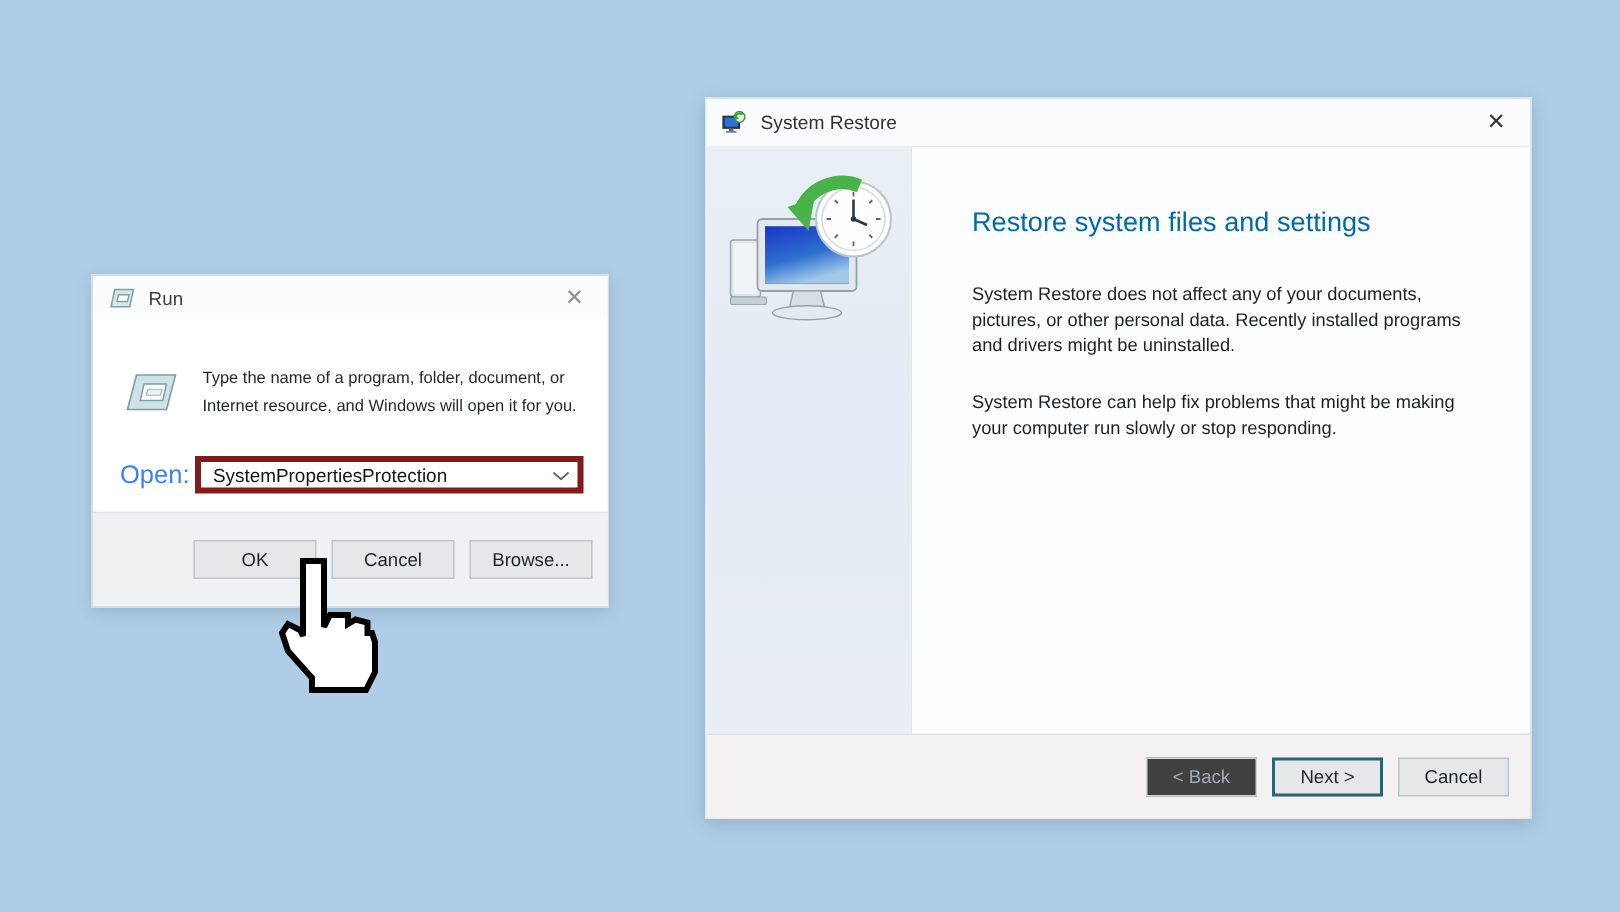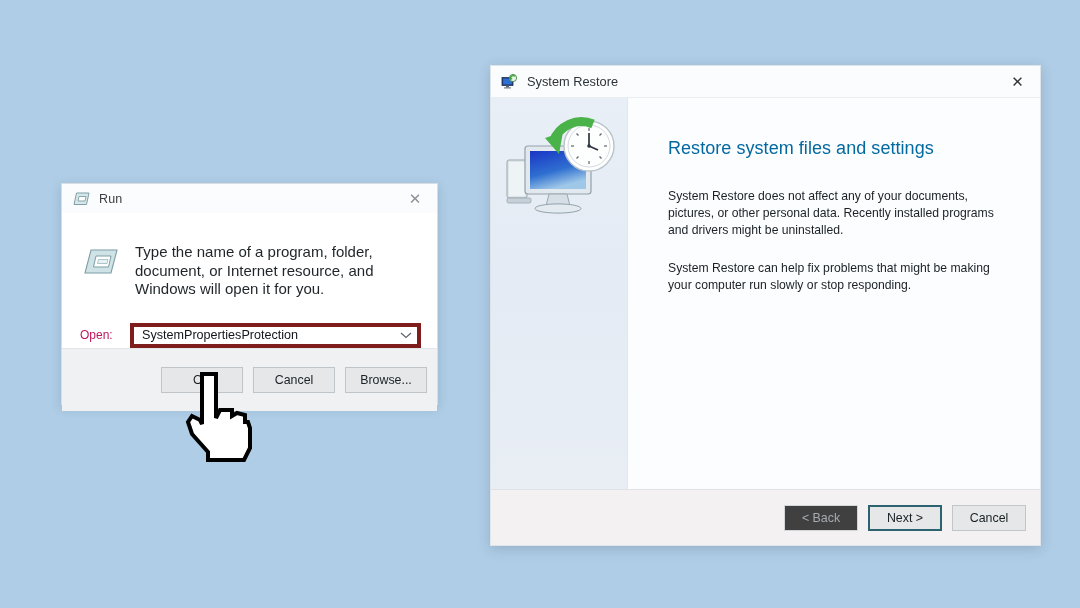--- a/index.html
+++ b/index.html
@@ -7,21 +7,21 @@
     width: 1080px; height: 608px;
     overflow: hidden;
     font-family: "Liberation Sans", sans-serif;
   }
   body { background: #afcde6; position: relative; }
 
   
   #run-dialog {
     position: absolute;
     left: 61px; top: 183px;
-    width: 377px; height: 222px;
+    width: 345px; height: 222px;
     background: #ffffff;
     border: 1px solid #d7dde2;
     box-shadow: 0 3px 10px rgba(40,60,80,0.18);
     display: flex; flex-direction: column;
   }
   #run-titlebar {
     height: 29px;
     background: #fbfcfd;
     display: flex; align-items: center;
     position: relative;
@@ -54,30 +54,30 @@
     padding: 10px 18px 0 18px;
   }
   #run-big-icon {
     width: 34px; height: 30px;
     margin-left: 4px; margin-right: 17px;
     margin-top: 4px;
     flex: 0 0 auto;
     position: relative;
   }
   #run-desc-text {
-    font-size: 15px; color: #1f2529;
+    font-size: 11px; color: #1f2529;
     line-height: 18.5px;
     max-width: 300px;
   }
   #run-open-row {
     display: flex; align-items: center;
     padding: 24px 16px 0 18px;
   }
   #run-open-label {
-    font-size: 12px; color: #be185d;
+    font-size: 17px; color: #3b82f6;
     width: 50px; flex: 0 0 auto;
   }
   #run-combo {
     flex: 1 1 auto; height: 25px;
     border: 4px solid #7f1d1d;
     background: #ffffff;
     display: flex; align-items: center;
     position: relative;
   }
   #run-combo-value {
@@ -109,21 +109,21 @@
     font-family: "Liberation Sans", sans-serif;
     display: flex; align-items: center; justify-content: center;
     cursor: default;
   }
   .win-btn.disabled { color: #a6abb0; background: #404040; border-color: #d2d6d9; }
   .win-btn.focused { border: 2px solid #2b6470; text-align: right; }
 
   
   #sysrestore {
     position: absolute;
-    left: 490px; top: 65px;
+    left: 470px; top: 65px;
     width: 551px; height: 481px;
     background: #fbfdfe;
     border: 1px solid #dfe4e8;
     box-shadow: 0 3px 12px rgba(40,60,80,0.20);
     display: flex; flex-direction: column;
   }
   #sr-titlebar {
     height: 31px; flex: 0 0 auto;
     background: #fbfcfd;
     display: flex; align-items: center;

